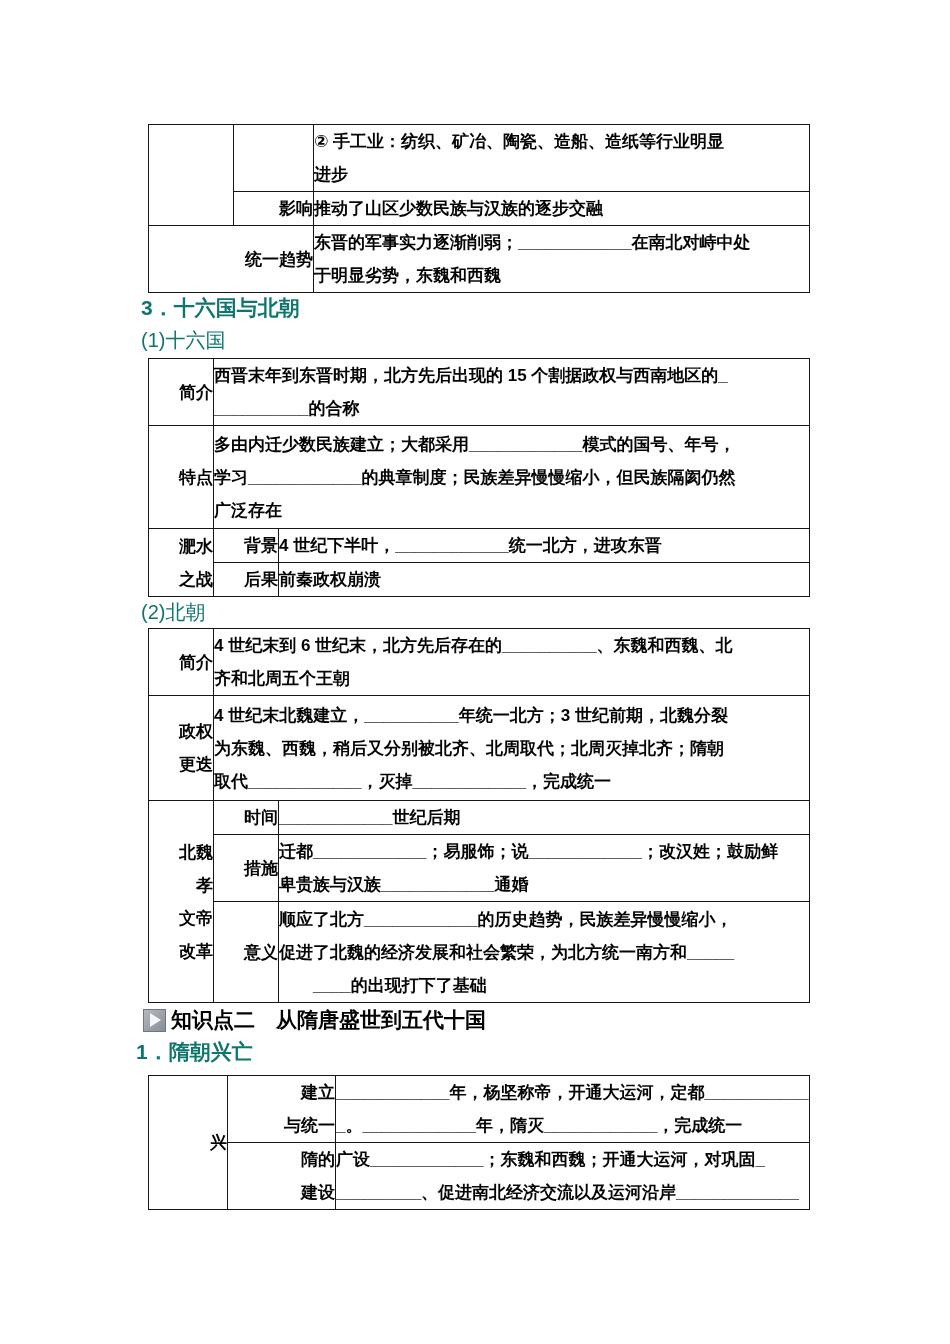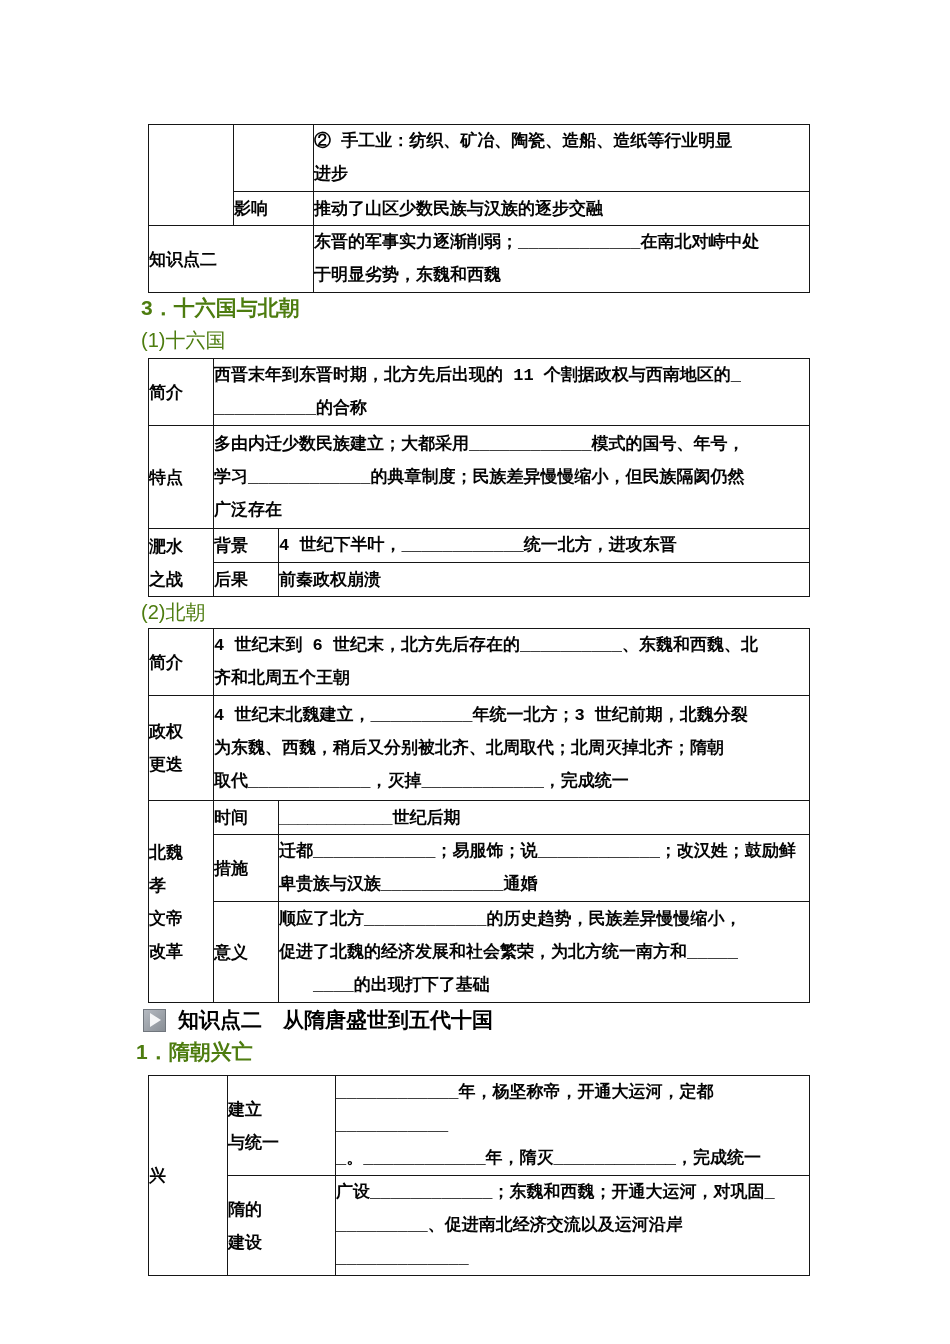--- a/index.html
+++ b/index.html
@@ -9,29 +9,29 @@
     overflow:hidden;
   }
   table.tbl{
     position:absolute;border-collapse:collapse;table-layout:fixed;
   }
   table.tbl td{
     border:1.5px solid #161616;
     font-size:17px;line-height:33px;font-weight:bold;color:#040404;
     white-space:pre-line;overflow:hidden;padding:0;vertical-align:middle;
   }
-  td.lbl{text-align:left;}
-  td.content{padding:0 4px 0 10px;text-align:left;font-family:Liberation Mono, monospace;}
+  td.lbl{text-align:right;}
+  td.content{padding:0 4px 0 10px;text-align:left;}
   td.center{text-align:left;padding:0 4px;}
   td.lh40{line-height:40px;}
   td.vtop{vertical-align:top;padding-top:2px;}
-  .h{position:absolute;white-space:pre;color:#4d7c0f;}
+  .h{position:absolute;white-space:pre;color:#0f766e;}
   .h-bold{font-size:21px;font-weight:bold;}
   .h-sub{font-size:20px;font-weight:normal;}
-  .kp-row{position:absolute;display:flex;align-items:center;gap:12px;}
+  .kp-row{position:absolute;display:flex;align-items:center;gap:5px;}
   .kp-icon{
     width:23px;height:23px;flex:0 0 23px;position:relative;
     background:linear-gradient(135deg,#b7bcc3 0%,#868c93 100%);
     box-shadow:inset 0 0 0 1px #70767d;
   }
   .kp-icon::after{
     content:"";position:absolute;left:7px;top:4px;
     border-left:11px solid #f5f6f7;border-top:7.5px solid transparent;border-bottom:7.5px solid transparent;
   }
   .kp-text{font-size:21px;font-weight:bold;}
@@ -52,40 +52,40 @@
       <td rowspan="2" class="lbl"></td>
       <td class="lbl"></td>
       <td class="content">② 手工业：纺织、矿冶、陶瓷、造船、造纸等行业明显
 进步</td>
     </tr>
     <tr style="height:31px">
       <td class="lbl">影响</td>
       <td class="center">推动了山区少数民族与汉族的逐步交融</td>
     </tr>
     <tr style="height:66px">
-      <td colspan="2" class="lbl">知识点二</td>
+      <td colspan="2" class="lbl">统一趋势</td>
       <td class="content">东晋的军事实力逐渐削弱；____________在南北对峙中处
 于明显劣势，东魏和西魏</td>
     </tr>
   </tbody>
     </table>
 
   <div class="h h-bold" style="left:141px;top:294px;">3．十六国与北朝</div>
   <div class="h h-sub" style="left:141px;top:327px;">(1)十六国</div>
 
   <table class="tbl" style="left:148px;top:358px;width:661px;">
     <colgroup>
         <col style="width:65px">
         <col style="width:65px">
         <col style="width:531px">
       </colgroup>
     <tbody>
         <tr style="height:66px">
       <td class="lbl">简介</td>
-      <td colspan="2" class="content">西晋末年到东晋时期，北方先后出现的 11 个割据政权与西南地区的_
+      <td colspan="2" class="content">西晋末年到东晋时期，北方先后出现的 15 个割据政权与西南地区的_
 __________的合称</td>
     </tr>
     <tr style="height:103px">
       <td class="lbl">特点</td>
       <td colspan="2" class="content">多由内迁少数民族建立；大都采用____________模式的国号、年号，
 学习____________的典章制度；民族差异慢慢缩小，但民族隔阂仍然
 广泛存在</td>
     </tr>
     <tr style="height:33px">
       <td rowspan="2" class="lbl">淝水

